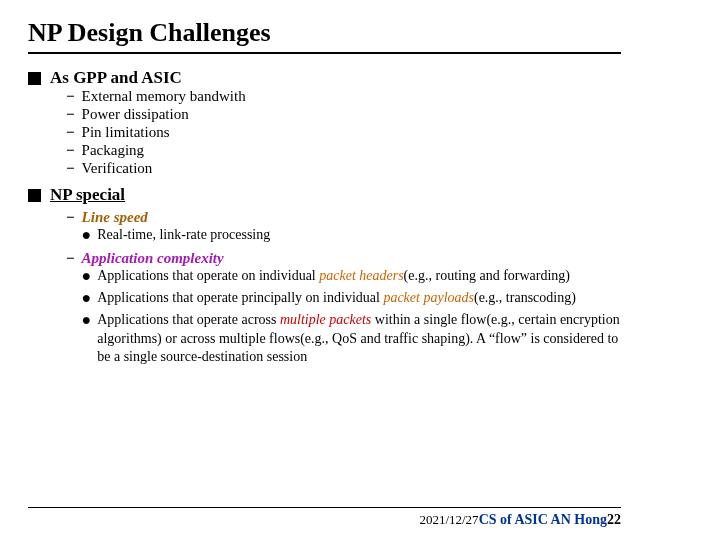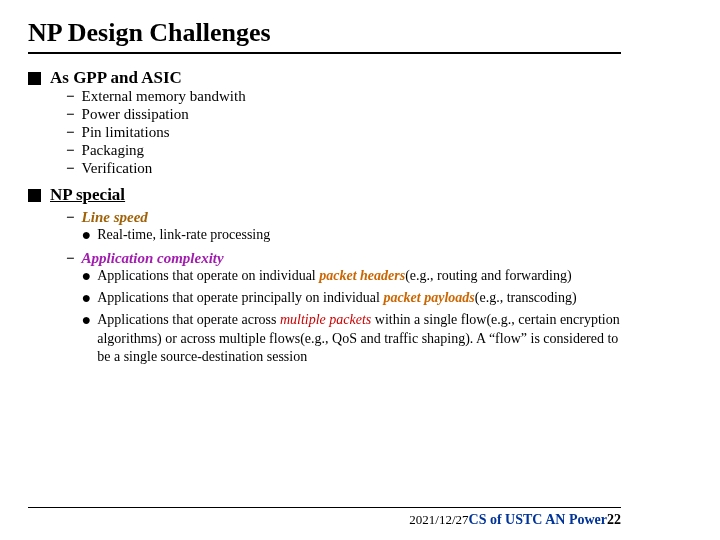--- a/index.html
+++ b/index.html
@@ -59,21 +59,21 @@
       font-size: 15px;
     }
     .dash {
       margin-right: 7px;
       flex-shrink: 0;
       font-weight: bold;
     }
     .colored {
       font-style: italic;
     }
-    .orange { color: #cc6600; font-weight: bold; }
+    .orange { color: #cc6600; }
     .red { color: #cc0000; }
     .footer {
       display: flex;
       justify-content: flex-end;
       align-items: center;
       border-top: 1.5px solid #000;
       padding-top: 4px;
       font-size: 13px;
     }
     .footer-center {
@@ -219,16 +219,16 @@
           </div>
         </li>
 
       </ul>
     </div>
 
   </div>
 
   <div class="footer">
     <span class="footer-left">2021/12/27</span>
-    <span class="footer-center">CS of USTC AN Power</span>
+    <span class="footer-center">CS of ASIC AN Hong</span>
     <span class="footer-right">22</span>
   </div>
 </div>
 
 </body></html>

